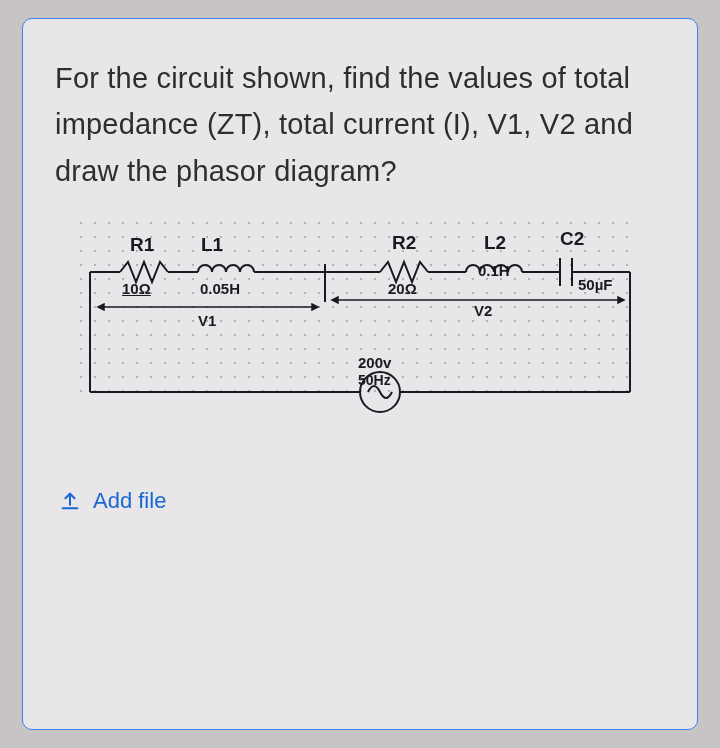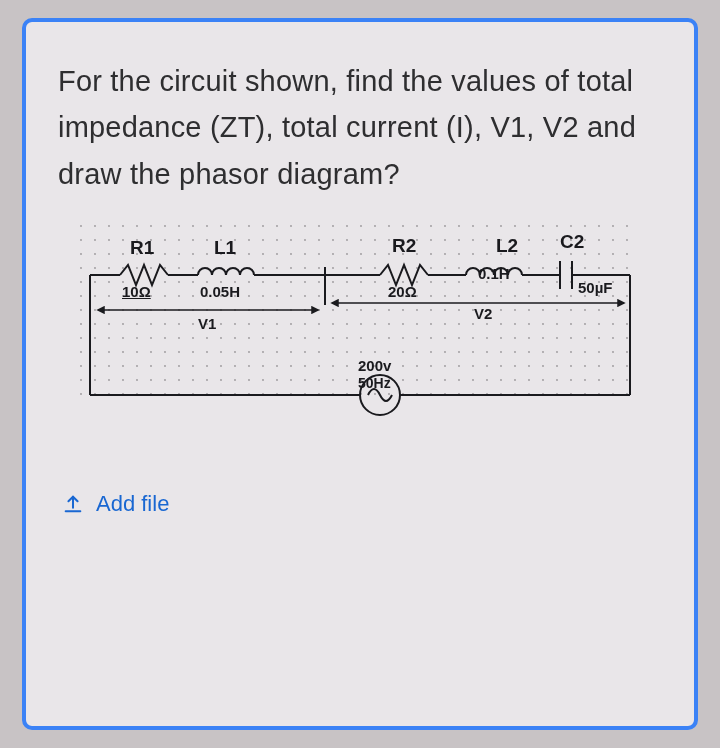--- a/index.html
+++ b/index.html
@@ -9,21 +9,21 @@
     background: #c8c3c5;
     font-family: Arial, sans-serif;
     padding: 18px 22px;
     overflow: hidden;
   }
   .card {
     width: 100%;
     height: 100%;
     background: #e9e6e9;
     border-radius: 10px;
-    border: 4px solid #3b82f6;
+    border: 1px solid #3b82f6;
     padding: 36px 32px 24px 32px;
     position: relative;
   }
   .question {
     font-size: 29px;
     color: #2e2e30;
     line-height: 1.6;
     letter-spacing: 0.2px;
     font-weight: 400;
     margin-bottom: 28px;
@@ -140,27 +140,27 @@
 
       <g stroke="#1a1a1e" stroke-width="1.4">
         <line x1="252" y1="78" x2="544" y2="78" marker-start="url(#arrL)" marker-end="url(#arrR)"></line>
       </g>
     </svg>
 
     
     <div class="clabel" style="left:50px; top:12px;">R1</div>
     <div class="clabel sub" style="left:42px; top:58px;text-decoration:underline;">10Ω</div>
 
-    <div class="clabel" style="left:134px; top:12px;">L1</div>
+    <div class="clabel" style="left:121px; top:12px;">L1</div>
     <div class="clabel sub" style="left:120px; top:58px;">0.05H</div>
 
     <div class="clabel" style="left:312px; top:10px;">R2</div>
     <div class="clabel sub" style="left:308px; top:58px;">20Ω</div>
 
-    <div class="clabel" style="left:416px; top:10px;">L2</div>
+    <div class="clabel" style="left:404px; top:10px;">L2</div>
     <div class="clabel sub" style="left:398px; top:40px;">0.1H</div>
 
     <div class="clabel" style="left:480px; top:6px;">C2</div>
     <div class="clabel sub" style="left:498px; top:54px;">50µF</div>
 
     <div class="clabel sub" style="left:118px; top:90px;">V1</div>
     <div class="clabel sub" style="left:394px; top:80px;">V2</div>
 
     <div class="clabel sub" style="left:278px; top:132px;">200v</div>
     <div class="clabel sub" style="left:278px; top:150px; font-size:14px;">50Hz</div>

